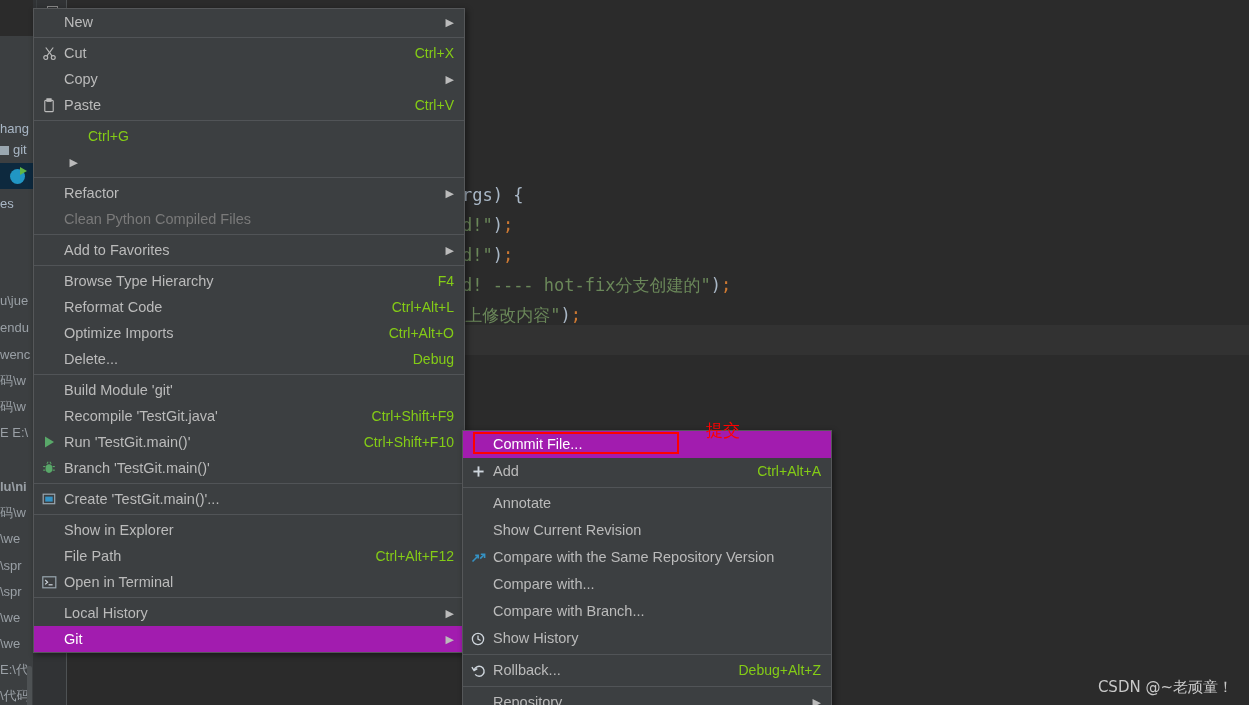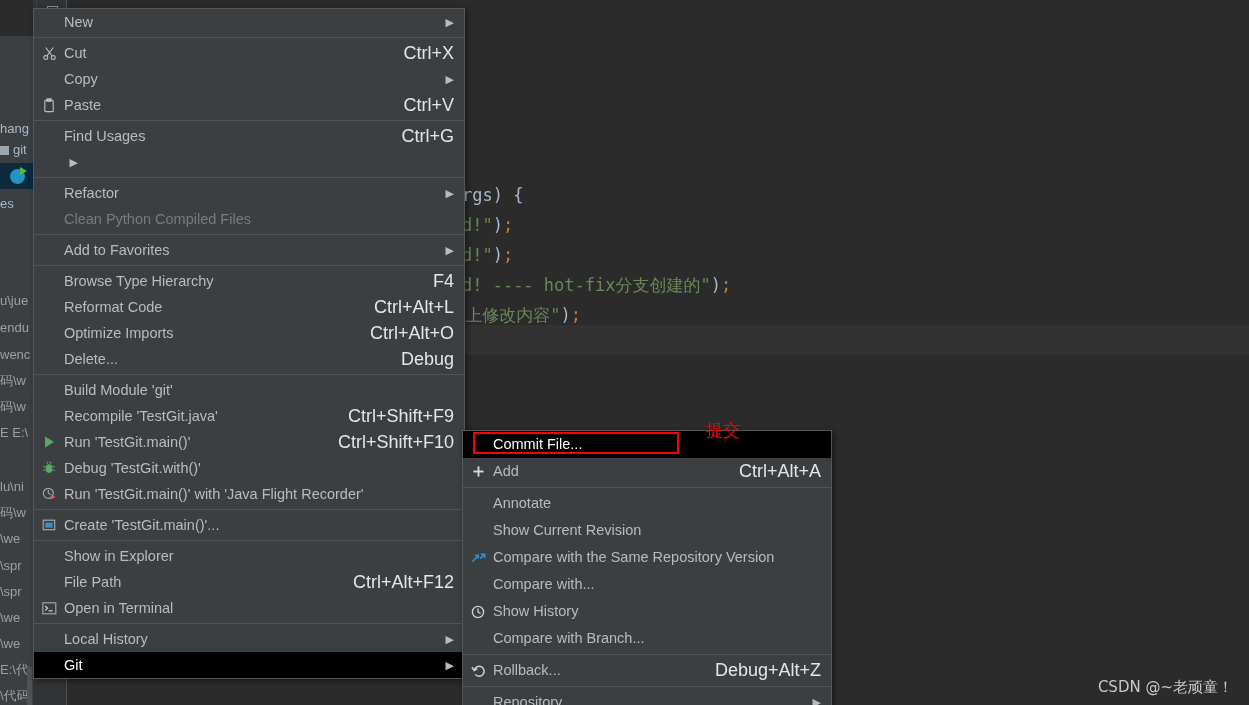--- a/index.html
+++ b/index.html
@@ -141,35 +141,35 @@
     position: relative;
     height: 26px;
     line-height: 26px;
     display: flex;
     align-items: center;
     padding: 0 10px 0 0;
     color: #bbbbbb;
     font-size: 14.5px;
     cursor: default;
   }
-  .mi.sel { background: #000000; color: #ffffff; }
+  .mi.sel { background: #a21caf; color: #ffffff; }
   .mi.disabled { color: #7a7a7a; }
   .mi .ico {
     width: 30px;
     flex: 0 0 30px;
     text-align: center;
     font-size: 13px;
     color: #a9b7c6;
     line-height: 26px;
   }
   .mi .lbl { flex: 1 1 auto; white-space: nowrap; }
   .mi .acc {
     flex: 0 0 auto;
-    color: #e5e5e5;
-    font-size: 18px;
+    color: #84cc16;
+    font-size: 14px;
     padding-left: 24px;
   }
   .mi .arr {
     flex: 0 0 auto;
     width: 14px;
     text-align: right;
     color: #bbbbbb;
     font-size: 11px;
   }
   .sep {
@@ -260,21 +260,21 @@
     </div>
     <div class="side-row dim" style="top:360px;">
       <span>码\w</span>
     </div>
     <div class="side-row dim" style="top:386px;">
       <span>E E:\</span>
     </div>
     <div class="side-row dim" style="top:413px;text-align:right;">
       <span>wen</span>
     </div>
-    <div class="side-row dim" style="top:440px;">
+    <div class="side-row dim" style="top:440px;font-weight:bold;">
       <span>lu\ni</span>
     </div>
     <div class="side-row dim" style="top:466px;">
       <span>码\w</span>
     </div>
     <div class="side-row dim" style="top:492px;">
       <span>\we</span>
     </div>
     <div class="side-row dim" style="top:519px;">
       <span>\spr</span>
@@ -367,21 +367,20 @@
           </svg>
       </span>
       <span class="lbl">Paste</span>
       <span class="acc">Ctrl+V</span>
     </div>
 
     <div class="sep"></div>
 
     <div class="mi">
       <span class="ico"></span>
-      <span class="lbl">Find Usages</span>
       <span class="acc">Ctrl+G</span>
     </div>
     <div class="mi">
       <span class="ico"></span>
       <span class="arr">▶</span>
     </div>
 
     <div class="sep"></div>
 
     <div class="mi">
@@ -452,32 +451,21 @@
               <ellipse cx="7" cy="7.6" rx="3.4" ry="4.3"></ellipse>
               <rect x="1.2" y="5" width="2.2" height="1.1"></rect>
               <rect x="10.6" y="5" width="2.2" height="1.1"></rect>
               <rect x="1.2" y="8.6" width="2.2" height="1.1"></rect>
               <rect x="10.6" y="8.6" width="2.2" height="1.1"></rect>
               <rect x="5" y="0.6" width="1" height="2.4" transform="rotate(35 5.5 1.8)"></rect>
               <rect x="8" y="0.6" width="1" height="2.4" transform="rotate(-35 8.5 1.8)"></rect>
             </g>
           </svg>
       </span>
-      <span class="lbl">Debug 'TestGit.with()'</span>
-    </div>
-    <div class="mi">
-      <span class="ico">
-        <svg class="isvg" width="15" height="14" viewBox="0 0 15 14">
-            <circle cx="6.3" cy="6.3" r="5" fill="none" stroke="#9aa7b0" stroke-width="1.2"></circle>
-            <line x1="6.3" y1="6.3" x2="6.3" y2="3.1" stroke="#9aa7b0" stroke-width="1.2"></line>
-            <line x1="6.3" y1="6.3" x2="8.6" y2="7.6" stroke="#9aa7b0" stroke-width="1.2"></line>
-            <polygon points="8.6,7.6 13.6,9.9 8.6,12.6" fill="#db5860"></polygon>
-          </svg>
-      </span>
-      <span class="lbl">Run 'TestGit.main()' with 'Java Flight Recorder'</span>
+      <span class="lbl">Branch 'TestGit.main()'</span>
     </div>
 
     <div class="sep"></div>
 
     <div class="mi">
       <span class="ico">
         <svg class="isvg" width="15" height="14" viewBox="0 0 15 14">
             <rect x="1.2" y="2.2" width="11.5" height="9.5" fill="none" stroke="#9aa7b0" stroke-width="1.2"></rect>
             <rect x="3.2" y="4.6" width="7.5" height="5" fill="#3592c4"></rect>
           </svg>
@@ -560,32 +548,32 @@
             </g>
           </svg>
       </span>
       <span class="lbl">Compare with the Same Repository Version</span>
     </div>
     <div class="mi">
       <span class="ico"></span>
       <span class="lbl">Compare with...</span>
     </div>
     <div class="mi">
+      <span class="ico"></span>
+      <span class="lbl">Compare with Branch...</span>
+    </div>
+    <div class="mi">
       <span class="ico">
         <svg class="isvg" width="14" height="14" viewBox="0 0 14 14">
             <circle cx="7" cy="7" r="5.6" fill="none" stroke="#cfd6dd" stroke-width="1.3"></circle>
             <polyline points="7,3.5 7,7 9.6,8.5" fill="none" stroke="#cfd6dd" stroke-width="1.3"></polyline>
           </svg>
       </span>
       <span class="lbl">Show History</span>
     </div>
-    <div class="mi">
-      <span class="ico"></span>
-      <span class="lbl">Compare with Branch...</span>
-    </div>
 
     <div class="sep"></div>
 
     <div class="mi">
       <span class="ico">
         <svg class="isvg" width="15" height="14" viewBox="0 0 15 14">
             <path d="M3.2 6.2 A5 5 0 1 1 4.2 10.4" fill="none" stroke="#cfd6dd" stroke-width="1.4"></path>
             <polyline points="0.9,3.2 3.1,6.6 6.3,4.6" fill="none" stroke="#cfd6dd" stroke-width="1.4"></polyline>
           </svg>
       </span>

